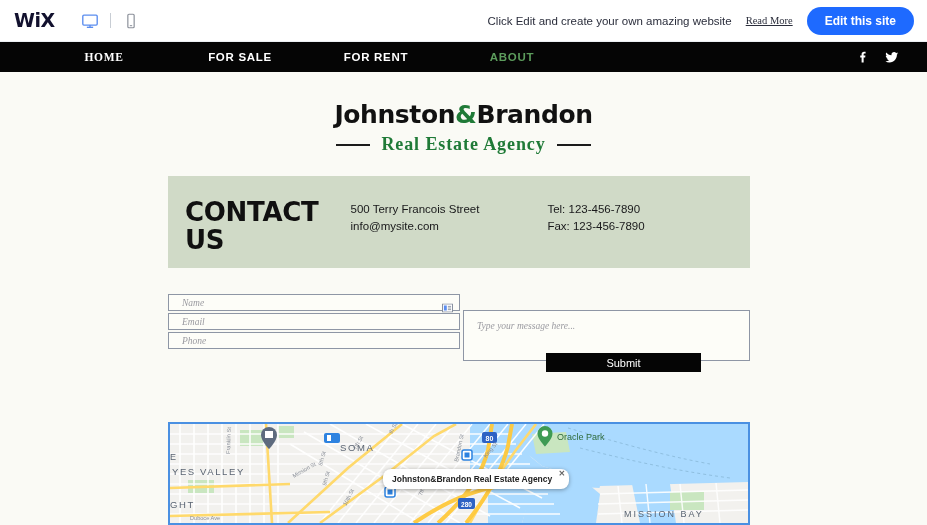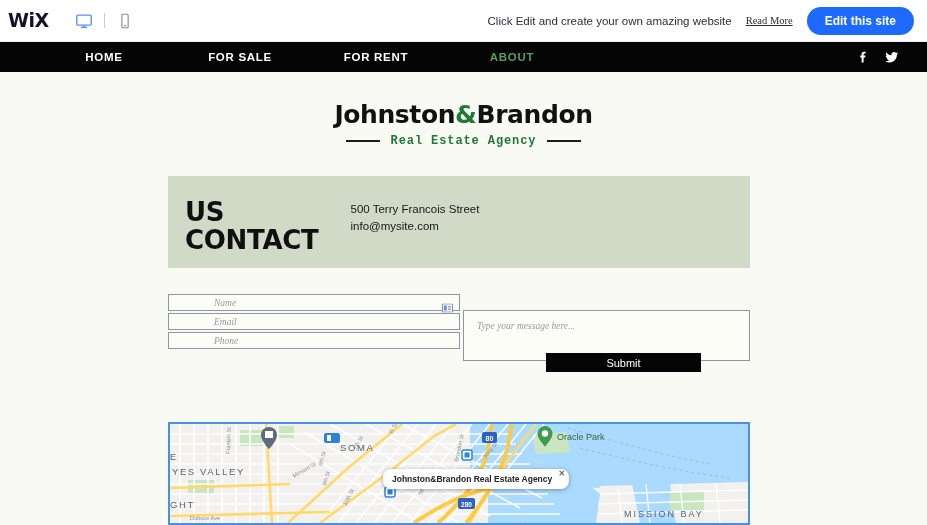--- a/index.html
+++ b/index.html
@@ -11,21 +11,21 @@
   }
   .page { position: relative; width: 927px; height: 525px; background: #ffffff; }
 
   
   .wixbar {
     position: absolute; left: 0; top: 0; width: 927px; height: 42px;
     background: #ffffff; border-bottom: 1px solid #eceff3;
     display: flex; align-items: center;
   }
   .wix-logo {
-    margin-left: 8px; font-size: 19px; font-weight: 700; letter-spacing: -0.5px;
+    margin-left: 14px; font-size: 19px; font-weight: 700; letter-spacing: -0.5px;
     color: #12112e; font-family: "DejaVu Sans", sans-serif; line-height: 1;
   }
   .device-group { display: flex; align-items: center; margin-left: 24px; gap: 9px; }
   .dev-icon { width: 22px; height: 22px; display: flex; align-items: center; justify-content: center; cursor: pointer; }
   .dev-sep { width: 1px; height: 15px; background: #c8cdd4; }
   .bar-right { margin-left: auto; display: flex; align-items: center; margin-right: 13px; gap: 14px; }
   .bar-msg { font-size: 11.5px; color: #2b2e3c; white-space: nowrap; }
   .bar-readmore {
     font-size: 10.5px; color: #2b2e3c; text-decoration: underline; cursor: pointer; white-space: nowrap; font-family: Liberation Serif, serif;
   }
@@ -38,21 +38,21 @@
   
   .sitenav {
     position: absolute; left: 0; top: 42px; width: 927px; height: 30px;
     background: #050505; display: flex; align-items: center;
   }
   .nav-items { display: flex; align-items: center; }
   .nav-item {
     color: #ffffff; font-size: 11.5px; font-weight: 600; letter-spacing: 0.7px;
     cursor: pointer; white-space: nowrap; text-align: center;
   }
-  .nav-item.n0 { width: 136px; margin-left: 36px; }
+  .nav-item.n0 { width: 136px; margin-left: 36px; font-family: Liberation Serif, serif; }
   .nav-item.n1 { width: 136px; }
   .nav-item.n2 { width: 136px; }
   .nav-item.n3 { width: 136px; color: #5c9c5c; }
   .nav-social { margin-left: auto; margin-right: 28px; display: flex; align-items: center; gap: 16px; }
   .soc { width: 14px; height: 14px; cursor: pointer; display: flex; align-items: center; justify-content: center; }
 
   
   .sitebody {
     position: absolute; left: 0; top: 72px; width: 927px; height: 453px;
     background: #FAFAF5; overflow: hidden;
@@ -61,22 +61,22 @@
   
   .brand { margin-top: 28px; text-align: center; }
   .brand-main {
     font-size: 25px; font-weight: 700; color: #111111; letter-spacing: -0.4px;
     font-family: "DejaVu Sans", sans-serif;
   }
   .brand-amp { color: #1f7a37; }
   .brand-sub-row { display: flex; align-items: center; justify-content: center; gap: 11px; margin-top: 5px; }
   .dash { width: 34px; height: 2px; background: #1b1b1b; }
   .brand-sub {
-    font-size: 12px; font-weight: 700; color: #1f7a37; letter-spacing: 0.9px;
-    font-family: Liberation Mono, monospace;
+    font-size: 18px; font-weight: 700; color: #1f7a37; letter-spacing: 0.9px;
+    font-family: Liberation Serif, serif;
   }
 
   
   .contact-panel {
     position: absolute; left: 168px; top: 104px; width: 582px; height: 92px;
     background: #D0DAC7; display: flex; align-items: flex-start;
   }
   .contact-title {
     font-size: 26px; font-weight: 700; color: #101010; line-height: 1.08;
     margin-left: 17px; margin-top: 22px; letter-spacing: -0.3px;
@@ -89,21 +89,21 @@
   .contact-phone {
     margin-left: 68px; margin-top: 25px; font-size: 11.5px; color: #18181a; line-height: 1.45;
     white-space: nowrap;
   }
 
   
   .form-area { position: absolute; left: 168px; top: 222px; width: 582px; }
   .form-left { position: absolute; left: 0; top: 0; width: 292px; }
   .fld {
     width: 292px; height: 17px; background: #FDFDF8; border: 1px solid #8e96a5;
-    display: flex; align-items: center; margin-bottom: 2px; position: relative; padding-left: 32px;
+    display: flex; align-items: center; margin-bottom: 2px; position: relative;
   }
   .fld-ph {
     margin-left: 13px; font-size: 9.5px; font-style: italic; color: #9a9aa0;
     font-family: "Liberation Serif", serif;
   }
   .fld-icon {
     position: absolute; right: 6px; top: 50%; transform: translateY(-50%);
     width: 11px; height: 9px; cursor: pointer;
   }
   .form-right { position: absolute; left: 295px; top: 16px; width: 287px; }
@@ -198,26 +198,30 @@
       <div class="brand-main"><span>Johnston</span><span class="brand-amp">&amp;</span><span>Brandon</span></div>
       <div class="brand-sub-row">
         <span class="dash"></span>
         <span class="brand-sub">Real Estate Agency</span>
         <span class="dash"></span>
       </div>
     </div>
 
     <div class="contact-panel">
       <div class="contact-title">
+        <div>CONTACT</div>
         <div>US</div>
-        <div>CONTACT</div>
       </div>
       <div class="contact-addr">
         <div>500 Terry Francois Street</div>
         <div>info@mysite.com</div>
+      </div>
+      <div class="contact-phone">
+        <div>Tel: 123-456-7890</div>
+        <div>Fax: 123-456-7890</div>
       </div>
     </div>
 
     <div class="form-area">
       <div class="form-left">
         <div class="fld">
           <span class="fld-ph">Name</span>
           <span class="fld-icon">
             <svg width="11" height="9" viewBox="0 0 12 10">
               <rect x="0.5" y="0.5" width="11" height="9" fill="#fff" stroke="#7d8696" stroke-width="1"></rect>

